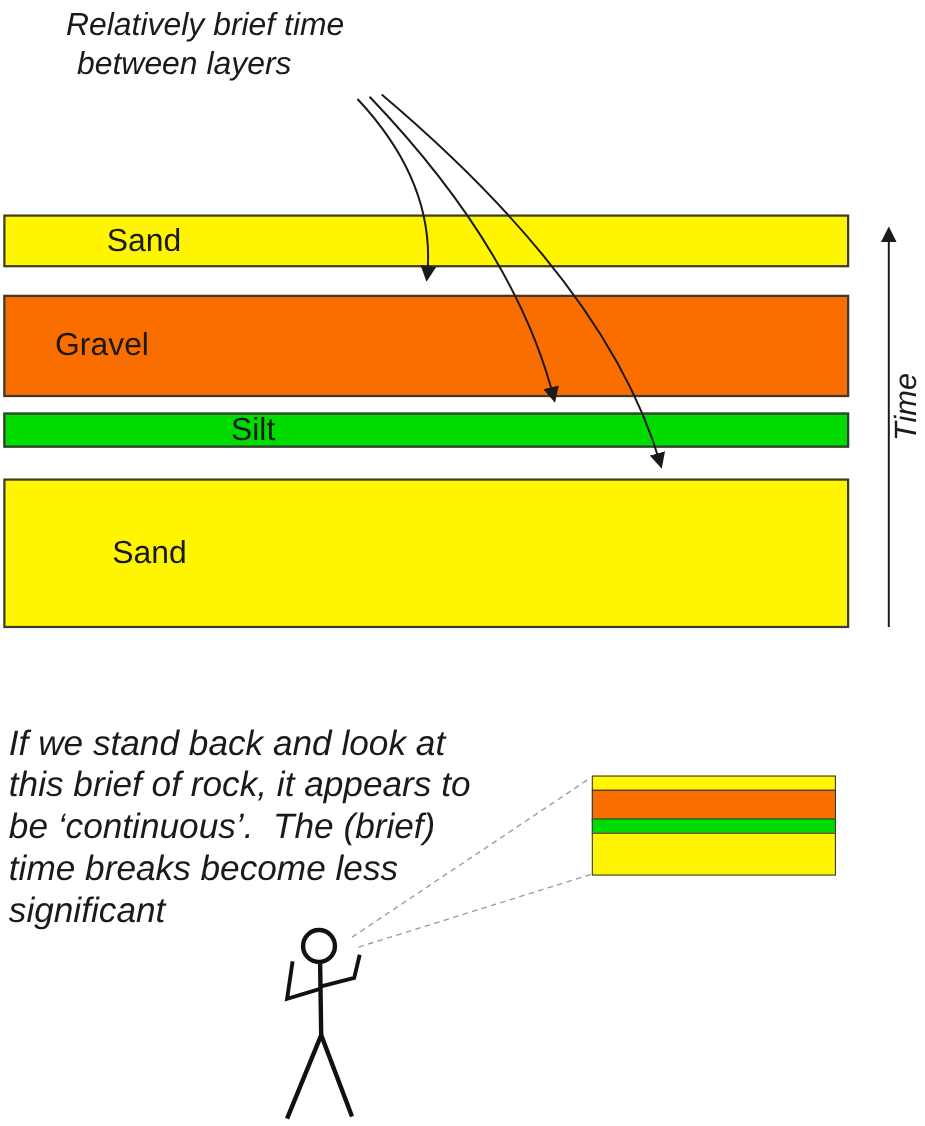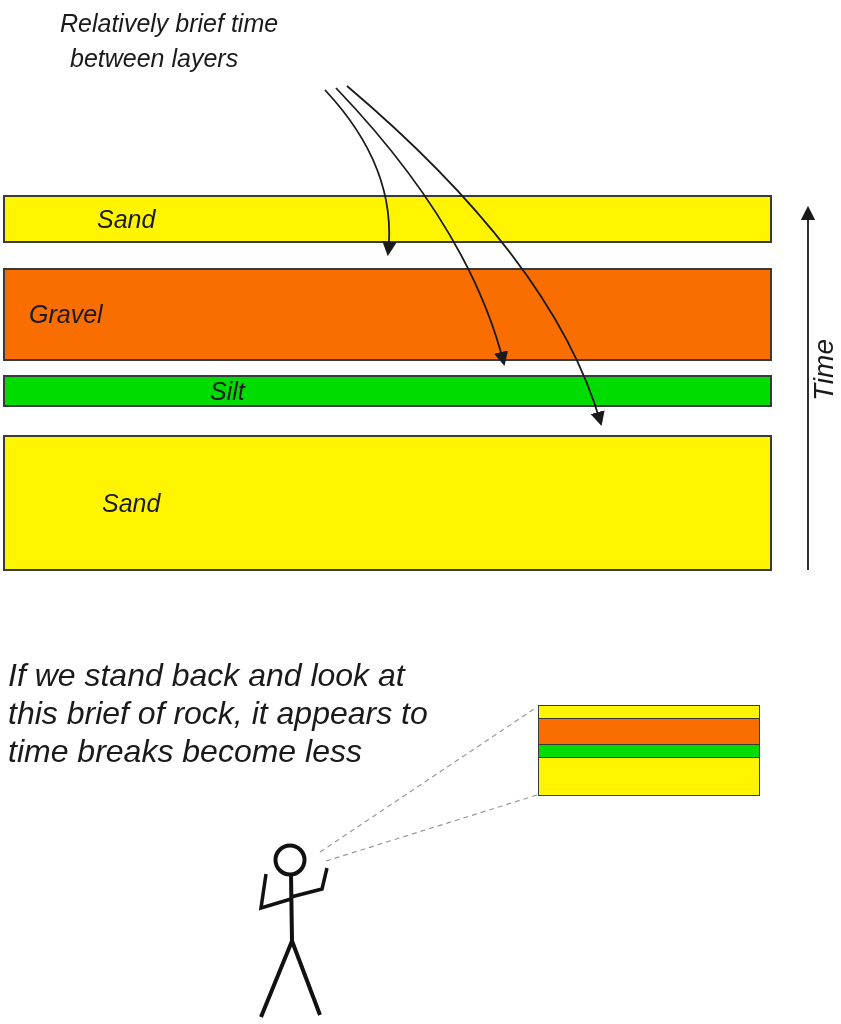--- a/index.html
+++ b/index.html
@@ -10,36 +10,36 @@
     overflow:hidden;
     font-family:"Liberation Sans",sans-serif;
     color:#1a1a1a;
   }
   .hand{
     font-family:"Liberation Sans",sans-serif;
     font-style:italic;
     color:#1a1a1a;
   }
   
-  .top-note{position:absolute;left:60px;top:6px;font-size:25px;line-height:35px;}
+  .top-note{position:absolute;left:60px;top:6px;font-size:29px;line-height:35px;}
   .top-note .l3{padding-left:10px;}
   
   .bottom-note{position:absolute;left:8px;top:656px;font-size:32px;line-height:38px;}
   
   .layer{
     position:absolute;left:3px;width:769px;
     box-sizing:border-box;
     border:2px solid #3a3a3a;
     display:flex;align-items:center;
   }
-  .layer-label{font-size:25px;font-style:italic;}
+  .layer-label{font-size:29px;}
   .layer1{top:195px;height:48px;}
   .layer1 .layer-label{padding-left:92px;}
   .layer2{top:268px;height:93px;}
-  .layer2 .layer-label{padding-left:24px;}
+  .layer2 .layer-label{padding-left:45px;}
   .layer3{top:375px;height:32px;}
   .layer3 .layer-label{padding-left:205px;}
   .layer4{top:435px;height:136px;}
   .layer4 .layer-label{padding-left:97px;}
   
   .time-label{
     position:absolute;left:824px;top:370px;
     transform:translate(-50%,-50%) rotate(-90deg);
     font-size:28px;font-style:italic;white-space:nowrap;
   }
@@ -78,21 +78,23 @@
   </div>
   <div class="layer layer4" style="background-color: rgb(255, 245, 0);">
     <span class="layer-label">Sand</span>
   </div>
 
   <div class="time-label hand">Time</div>
 
   <div class="bottom-note hand">
     <div>If we stand back and look at</div>
     <div>this brief of rock, it appears to</div>
+    <div>be ‘continuous’.&nbsp; The (brief)</div>
     <div>time breaks become less</div>
+    <div>significant</div>
   </div>
 
   <div class="mini-stack">
     <div class="mini-layer m1" style="background-color: rgb(255, 245, 0);"></div>
     <div class="mini-layer m2" style="background-color: rgb(250, 110, 0);"></div>
     <div class="mini-layer m3" style="background-color: rgb(0, 220, 0);"></div>
     <div class="mini-layer m4" style="background-color: rgb(255, 245, 0);"></div>
   </div>
 
   <svg class="overlay" width="841" height="1024" viewBox="0 0 841 1024">

